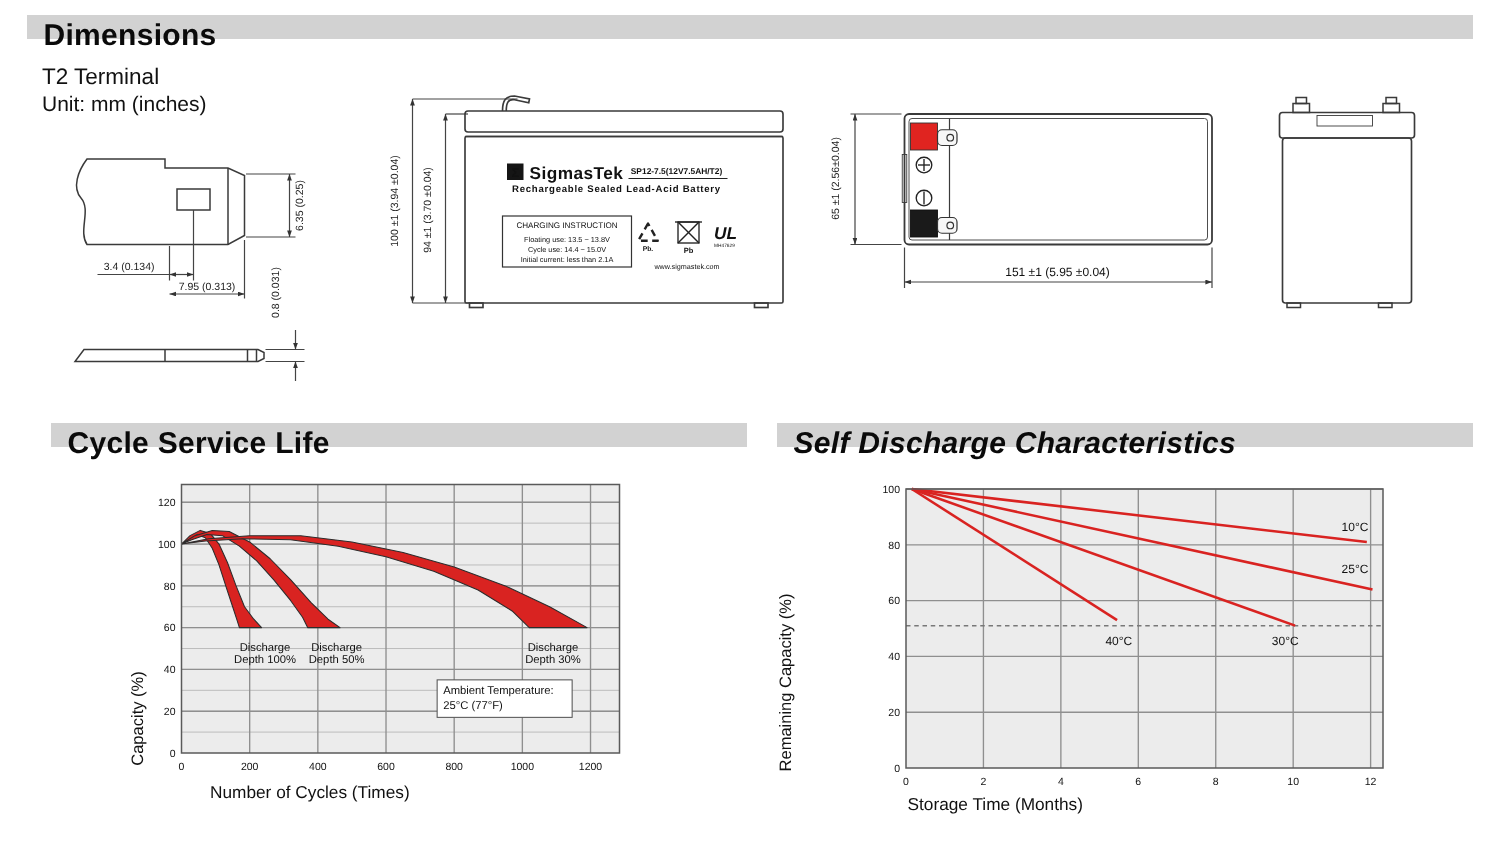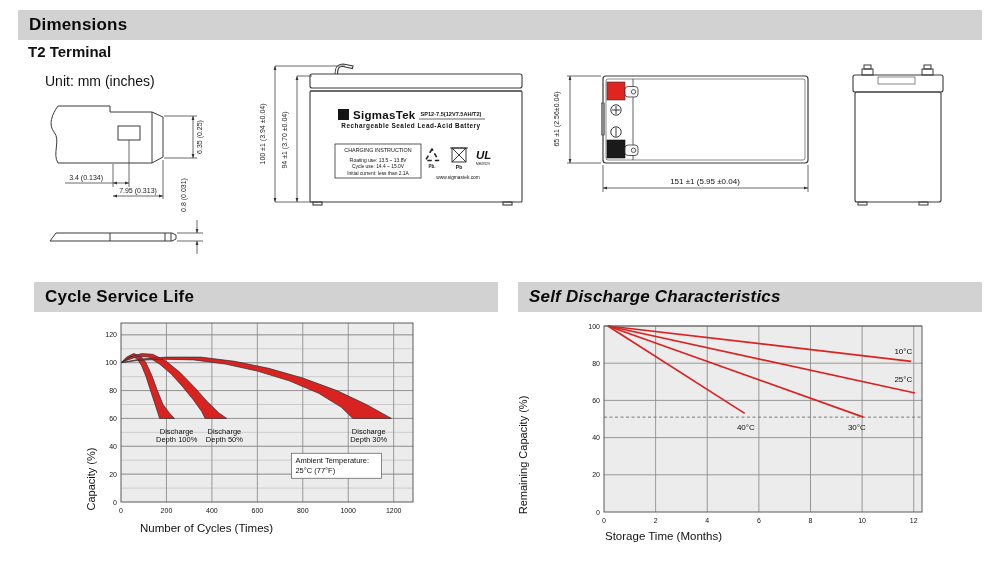--- a/index.html
+++ b/index.html
@@ -1,34 +1,34 @@
 <!DOCTYPE html>
 <html><head>
 <meta charset="utf-8">
 <style>
   html,body{margin:0;padding:0;}
   body{width:1000px;height:565px;position:relative;background:#ffffff;
        font-family:"Liberation Sans",sans-serif;color:#111;overflow:hidden;}
-  .bar{position:absolute;background:#d2d2d2;height:30px;line-height:29px;
-       font-weight:bold;font-size:17px;color:#0a0a0a;padding-left:11px;
+  .bar{position:absolute;background:#d2d2d2;height:16px;line-height:29px;
+       font-weight:bold;font-size:20px;color:#0a0a0a;padding-left:11px;
        box-sizing:border-box;letter-spacing:.2px;}
-  .subtl{position:absolute;font-weight:bold;font-size:15px;}
+  .subtl{position:absolute;font-weight:normal;font-size:15px;}
   .note{position:absolute;font-size:14px;}
   svg{position:absolute;overflow:visible;}
   svg text{font-family:"Liberation Sans",sans-serif;fill:#111;}
   .dimtxt{font-size:7px;fill:#222;}
 </style>
 </head>
 <body>
 
 <div class="bar" style="left:18px;top:10px;width:964px;">Dimensions</div>
 
 <div class="subtl" style="left:28px;top:43px;">T2 Terminal</div>
 
-<div class="note" style="left:45px;top:61px;margin-top:12px;">Unit: mm (inches)</div>
+<div class="note" style="left:28px;top:61px;">Unit: mm (inches)</div>
 
 <div class="bar" style="left:34px;top:282px;width:464px;">Cycle Service Life</div>
 
 <div class="bar" style="left:518px;top:282px;width:464px;font-style:italic;">Self Discharge Characteristics</div>
 
 <svg style="left:25px;top:92px;" width="232" height="170" viewBox="0 0 232 170">
   <defs>
     <marker id="ta" markerWidth="7" markerHeight="6" refX="5.5" refY="2" orient="auto-start-reverse">
       <path d="M0,0 L5.5,2 L0,4 Z" fill="#333"></path>
     </marker>

